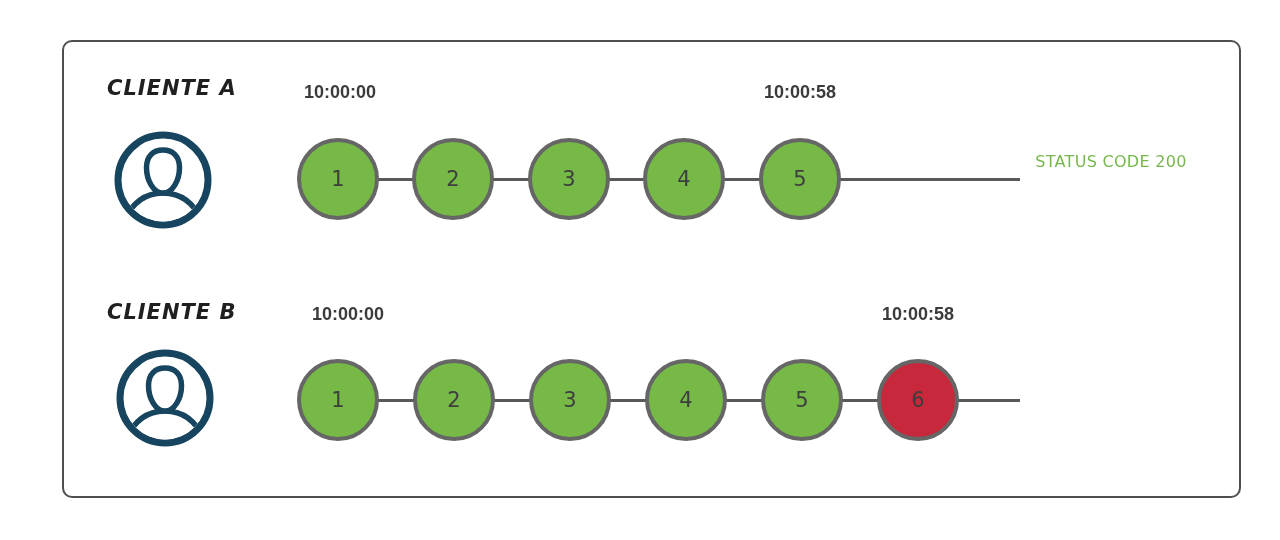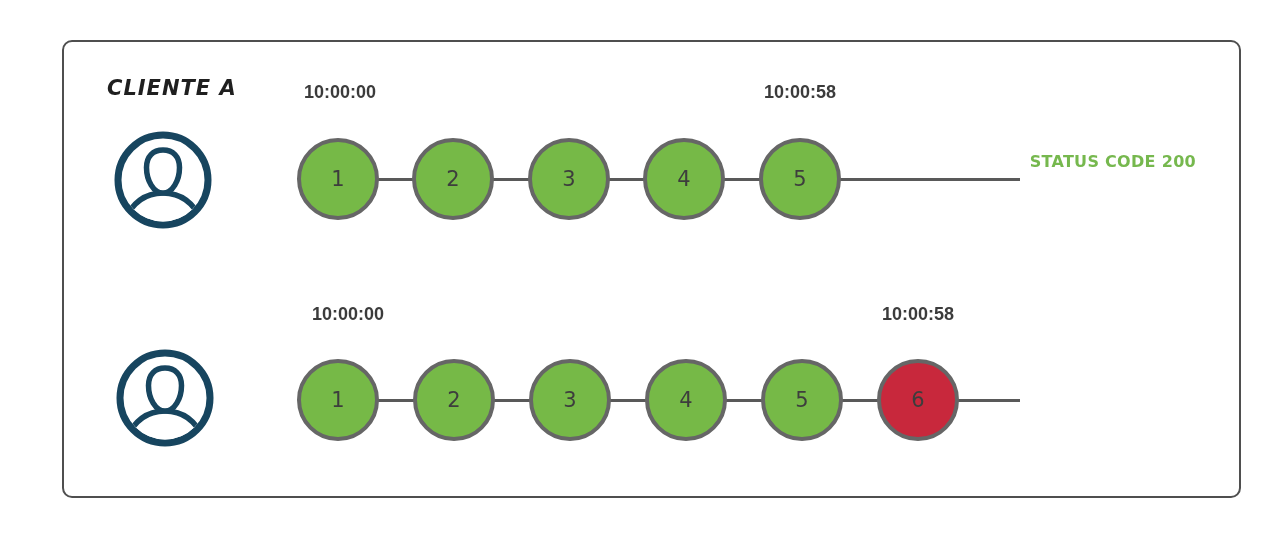--- a/index.html
+++ b/index.html
@@ -35,21 +35,21 @@
   }
   .track{position:absolute;height:3px;background:var(--line);z-index:1;}
   .step{
     position:absolute;width:74px;height:74px;border:4px solid var(--circle-border);
     border-radius:50%;display:flex;align-items:center;justify-content:center;
     z-index:2;background:var(--green);
   }
   .step[data-state="error"]{background:var(--red);}
   .step span{font-size:21px;color:var(--number);font-family:"DejaVu Sans", sans-serif;}
   .status{
-    position:absolute;width:170px;text-align:right;font-weight:bold;line-height:1.25;
+    position:absolute;width:170px;text-align:center;font-weight:normal;line-height:1.25;
     font-family:"DejaVu Sans", sans-serif;letter-spacing:0.3px;
   }
   .status[data-state="ok"]{color:var(--green-text);}
   .status[data-state="error"]{color:var(--red-text);}
   .status .l1{font-size:16px;}
   .status .l2{font-size:15px;}
   .avatar{position:absolute;width:100px;height:100px;}
 </style>
 </head>
 <body>
@@ -90,20 +90,21 @@
       <span>4</span>
     </div>
   <div class="step" style="left:759px;top:138px" data-state="ok">
       <span>5</span>
     </div>
 
   <div class="status" style="left:1026px;top:152px" data-state="ok">
     <div class="l1">STATUS CODE 200</div>
   </div>
 
+  <div class="client-title" style="left:107px;top:300px">CLIENTE B</div>
 
   <svg class="avatar" style="left:115px;top:348px" viewBox="0 0 100 100">
     <defs>
         <clipPath id="clipB">
           <circle cx="50" cy="50" r="41.5"></circle>
         </clipPath>
       </defs>
     <circle cx="50" cy="50" r="45" fill="#ffffff" stroke="#17455f" stroke-width="7"></circle>
     <g clip-path="url(#clipB)" fill="#ffffff" stroke="#17455f" stroke-width="5.5" stroke-linejoin="round">
       <path d="M8 99 C 17 72 32 63 50 63 C 68 63 83 72 92 99 Z"></path>

